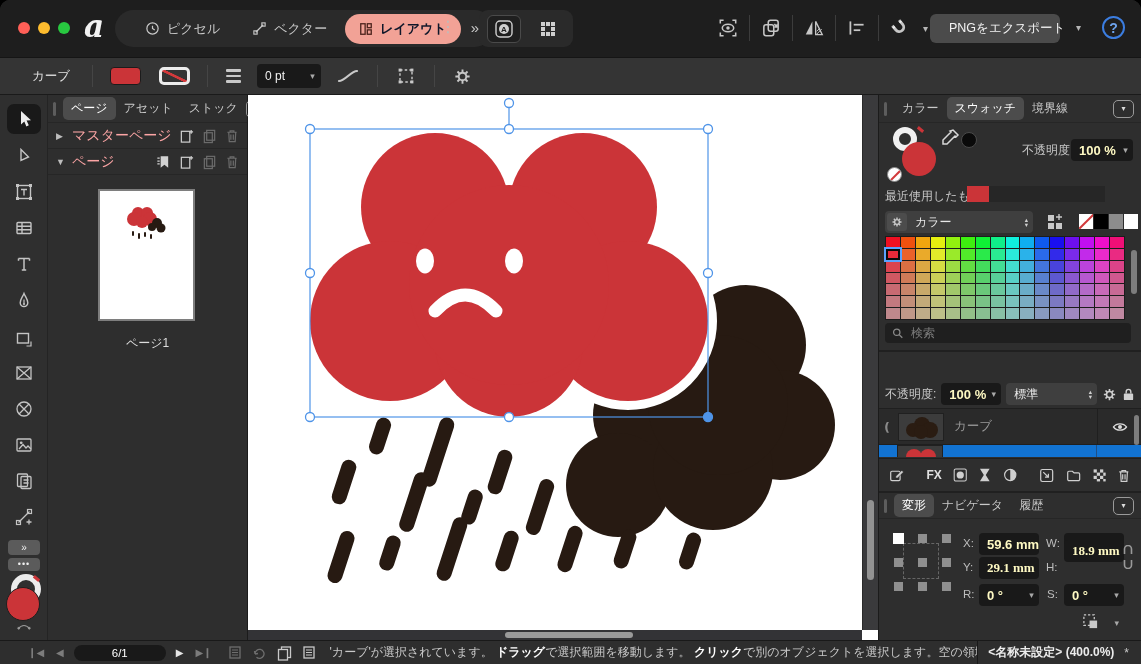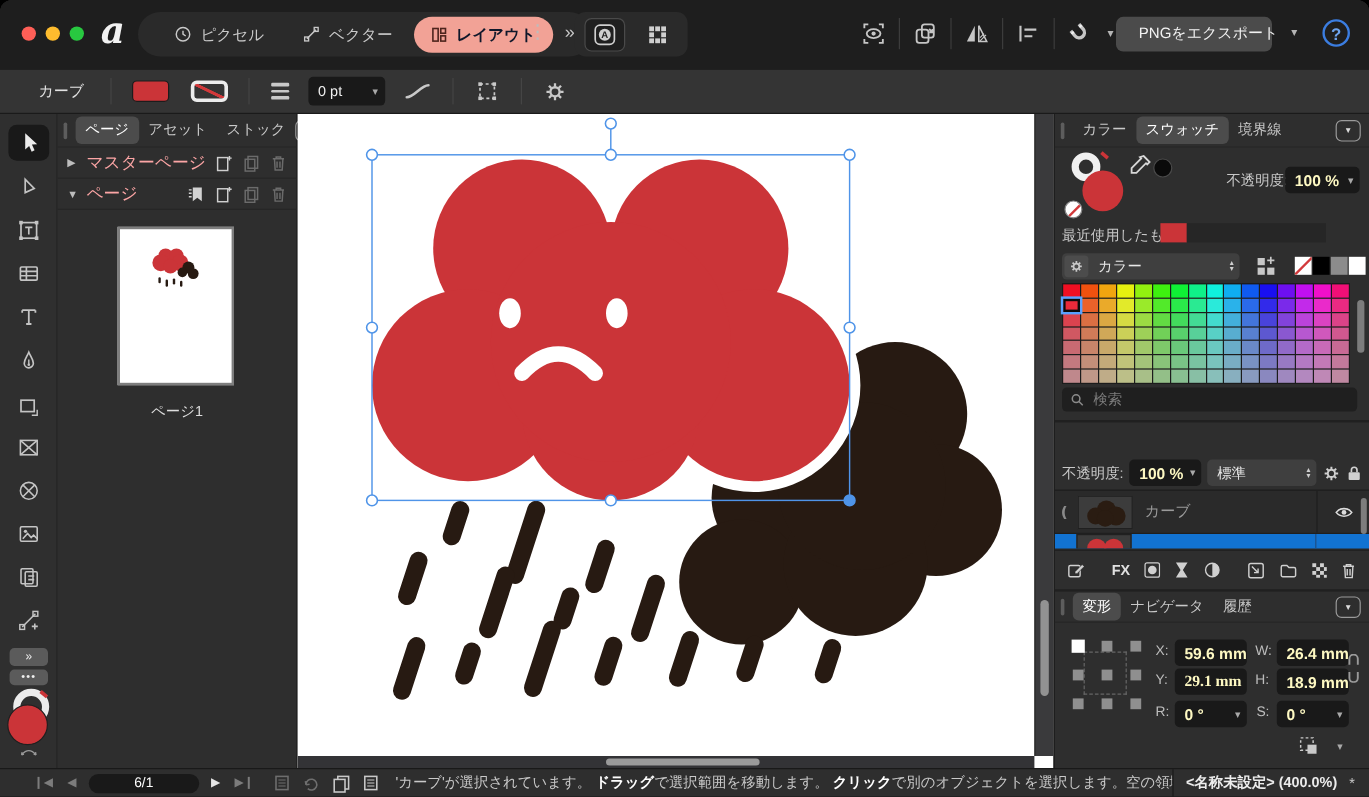--- a/index.html
+++ b/index.html
@@ -877,21 +877,21 @@
           </div>
         <span class="tf-label" style="left:167px;top:44px;">W:</span>
         <div class="inputbox tf-box" style="left:185px;top:40px;">
             <span class="v">26.4 mm</span>
           </div>
         <span class="tf-label" style="left:84px;top:68px;">Y:</span>
         <div class="inputbox tf-box" style="left:100px;top:64px;font-family:Liberation Serif, serif;">
             <span class="v">29.1 mm</span>
           </div>
         <span class="tf-label" style="left:167px;top:68px;">H:</span>
-        <div class="inputbox tf-box" style="left:185px;top:64px;">
+        <div class="inputbox tf-box" style="left:185px;top:47px;font-family:Liberation Serif, serif;">
             <span class="v">18.9 mm</span>
           </div>
         <span class="tf-label" style="left:84px;top:95px;">R:</span>
         <div class="inputbox tf-box" style="left:100px;top:91px;">
             <span class="v">0 °</span>
             <span class="c">▾</span>
           </div>
         <span class="tf-label" style="left:168px;top:95px;">S:</span>
         <div class="inputbox tf-box" style="left:185px;top:91px;">
             <span class="v">0 °</span>

